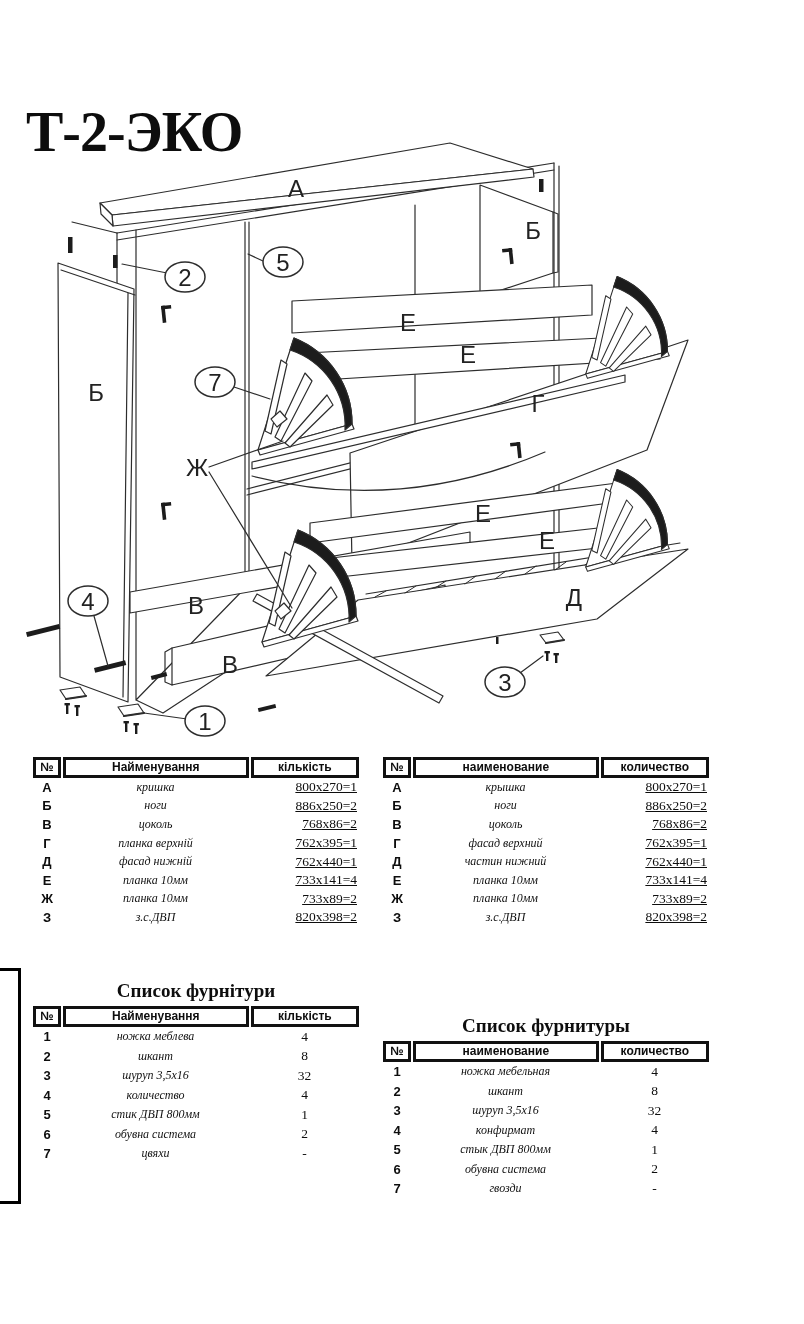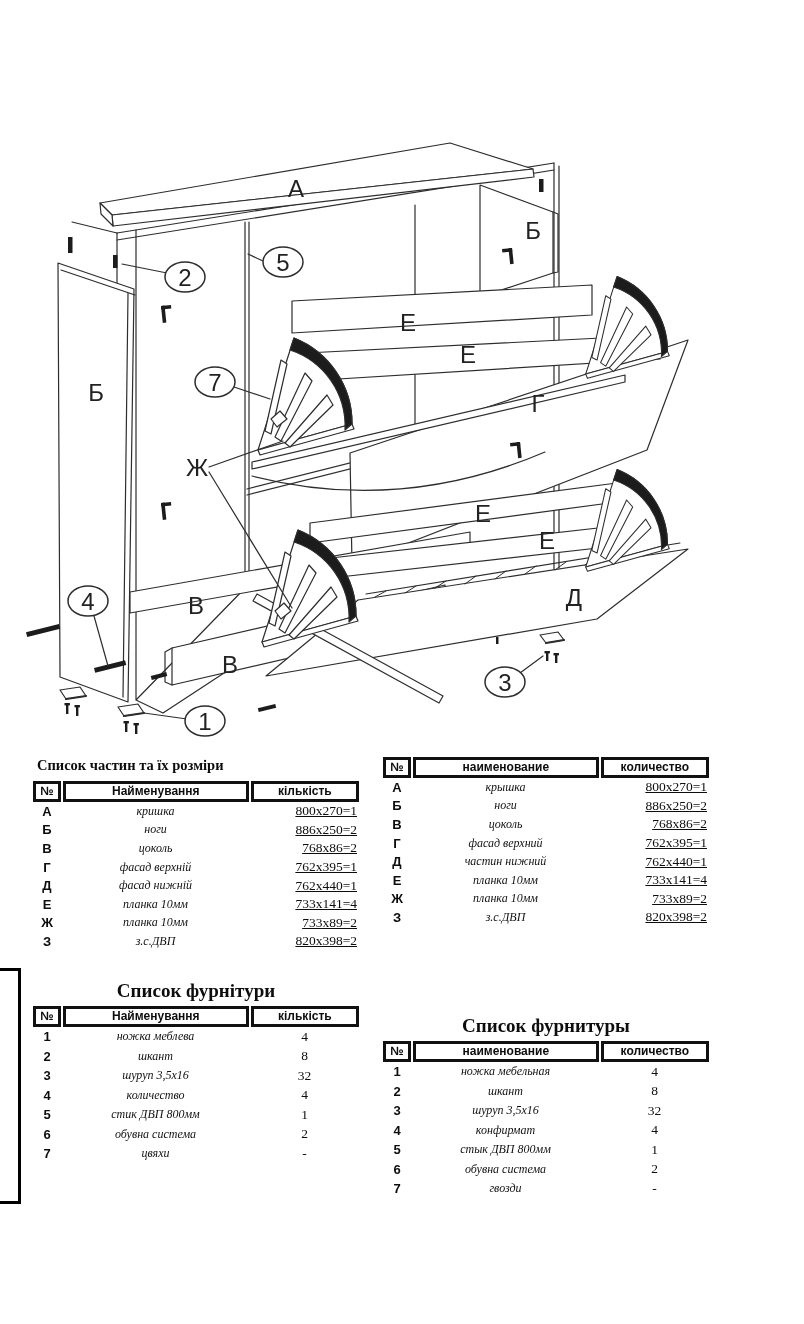--- a/index.html
+++ b/index.html
@@ -44,20 +44,21 @@
   .cl{width:28px;text-align:center;font-weight:700;font-size:13px;color:#0d0d0d;}
   .cn{width:189px;text-align:center;font-family:Liberation Serif, serif;font-style:italic;font-size:12px;color:#111;}
   .cq{width:109px;text-align:right;font-family:"Liberation Serif",serif;font-size:13.5px;padding-right:2px;box-sizing:border-box;color:#0d0d0d;text-decoration:underline;}
   .cqc{width:109px;text-align:center;font-family:"Liberation Serif",serif;font-size:13.5px;color:#0d0d0d;}
 </style>
 </head>
 <body>
 
 <div class="page">
 
+  <div class="doc-title">Т-2-ЭКО</div>
 
   <div class="edge-box"></div>
 
   <svg width="804" height="760" viewBox="0 0 804 760" style="position:absolute;left:0;top:0;" fill="none" stroke="#2d2d2d" stroke-width="1.2" stroke-linejoin="round" stroke-linecap="round">
 
     <g>
       <path d="M117,233 L554,163 M117,240 L554,170"></path>
       <path d="M117,233 L72,222"></path>
       <path d="M117,233 V283"></path>
       <path d="M136,230 V700 M136,700 L163,713 M163,713 L250,656 M136,700 L247,586"></path>
@@ -253,21 +254,20 @@
       <text class="partletter" x="574" y="606" text-anchor="middle">Д</text>
       <text class="partletter" x="408" y="331" text-anchor="middle">Е</text>
       <text class="partletter" x="468" y="363" text-anchor="middle">Е</text>
       <text class="partletter" x="483" y="522" text-anchor="middle">Е</text>
       <text class="partletter" x="547" y="549" text-anchor="middle">Е</text>
       <text class="partletter" x="197" y="476" text-anchor="middle">Ж</text>
     </g>
   </svg>
 
   <div class="tbl" style="left:33px;top:757px;">
-    <div class="ttl-parts">Список частин та їх розміри</div>
     <div class="hdr">
       <div class="hc h1">№</div>
       <div class="hc h2">Найменування</div>
       <div class="hc h3">кількість</div>
     </div>
     <div class="prow">
         <div class="cl">А</div>
         <div class="cn">кришка</div>
         <div class="cq">800x270=1</div>
       </div>
@@ -276,21 +276,21 @@
         <div class="cn">ноги</div>
         <div class="cq">886x250=2</div>
       </div>
     <div class="prow">
         <div class="cl">В</div>
         <div class="cn">цоколь</div>
         <div class="cq">768x86=2</div>
       </div>
     <div class="prow">
         <div class="cl">Г</div>
-        <div class="cn">фасад верхній</div>
+        <div class="cn">планка верхній</div>
         <div class="cq">762x395=1</div>
       </div>
     <div class="prow">
         <div class="cl">Д</div>
         <div class="cn">фасад нижній</div>
         <div class="cq">762x440=1</div>
       </div>
     <div class="prow">
         <div class="cl">Е</div>
         <div class="cn">планка 10мм</div>

